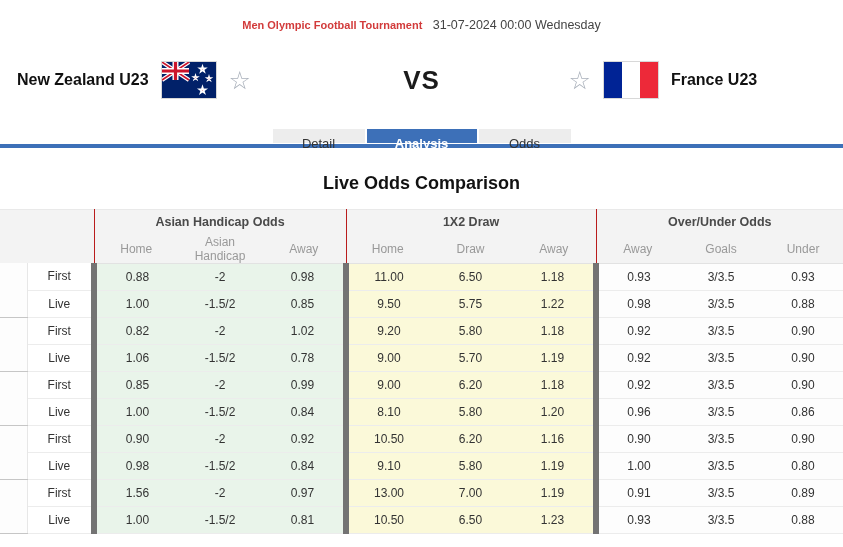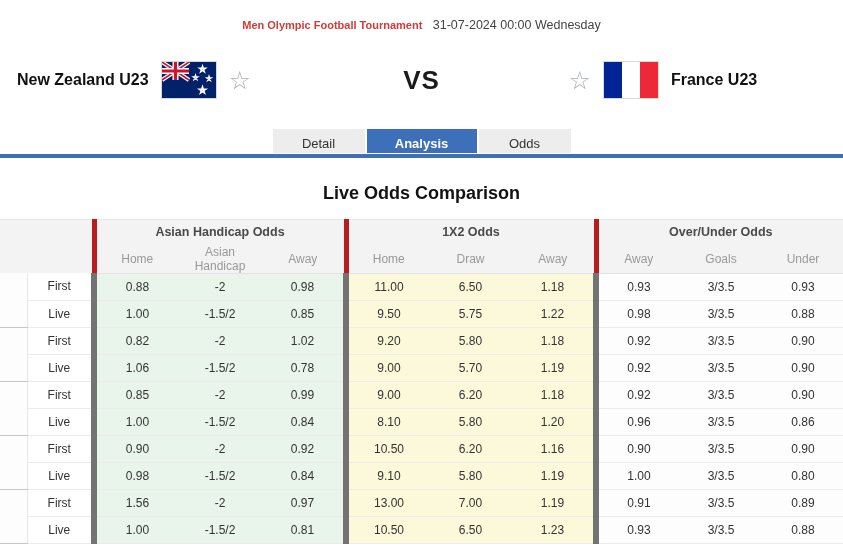--- a/index.html
+++ b/index.html
@@ -16,35 +16,35 @@
   .team { display:flex; align-items:center; gap:13px; }
   .team-left { padding-left:17px; }
   .team-right { padding-left:82px; }
   .team-name { font-size:16px; font-weight:bold; color:#111; white-space:nowrap; }
   .flag { width:54px; height:36px; outline:1px solid #d8d8d8; display:block; }
   .fav-star { font-size:25px; color:#aab1bb; line-height:1; cursor:pointer; }
   .vs { text-align:center; font-size:26px; font-weight:bold; color:#1b1b1b; letter-spacing:1px; }
 
   
   .tabbar { margin-top:23px; display:flex; justify-content:center; gap:2px; }
-  .tab { width:92px; height:24px; line-height:30px; text-align:center; font-size:13px;
+  .tab { width:92px; height:14px; line-height:30px; text-align:center; font-size:13px;
          background:#ededed; color:#333; cursor:pointer; }
   .tab.active { width:110px; background:var(--tab-blue,#3d70b8); color:#fff; font-weight:bold; }
   .blue-line { margin-top:1px; height:4px; background:var(--tab-blue,#3d70b8); }
 
   
   .section-title { margin:25px 0 15px; text-align:center; font-size:18px; font-weight:bold; color:#121212; }
 
   
   table { width:843px; border-collapse:collapse; table-layout:fixed; font-size:12px; color:#333;
           border-top:1px solid #e9e9e9; }
   thead th { background:var(--header-bg,#f3f3f3); height:25px; font-weight:bold; color:#4a4a4a;
              font-size:12.5px; text-align:center; }
   thead tr.subhead th { font-weight:normal; color:#999; font-size:12px; border-bottom:1px solid #e2e2e2; }
-  thead th.grp { border-left:5px solid #b91c1c; }
+  thead th.grp { border-left:1px solid #b91c1c; }
   tbody td { height:27px; text-align:center; border-bottom:1px solid #ececec; }
   td.col-bookie { background:#fdfdfd; border-bottom:1px solid #c6c6c6; border-right:1px solid #e7e7e7; }
   td.col-type { background:#fff; }
   td.bg-ah  { background:var(--ah-green-bg,#e9f4ea); }
   td.bg-x12 { background:var(--x12-yellow-bg,#fbf9d9); }
   td.bg-ou  { background:var(--ou-bg,#fdfdfd); }
   td.sep-r  { border-right:6px solid #737373; }
 </style>
 </head>
 <body>
@@ -106,21 +106,21 @@
       <col style="width:83px">
       <col style="width:84px">
     <col style="width:83px">
       <col style="width:84px">
       <col style="width:80px">
   </colgroup>
   <thead>
     <tr>
       <th colspan="2" rowspan="2"></th>
       <th colspan="3" class="grp">Asian Handicap Odds</th>
-      <th colspan="3" class="grp">1X2 Odds</th>
+      <th colspan="3" class="grp">1X2 Draw</th>
       <th colspan="3" class="grp">Over/Under Odds</th>
     </tr>
     <tr class="subhead">
       <th class="grp">Home</th>
       <th>Asian Handicap</th>
       <th>Away</th>
       <th class="grp">Home</th>
       <th>Draw</th>
       <th>Away</th>
       <th class="grp">Away</th>

